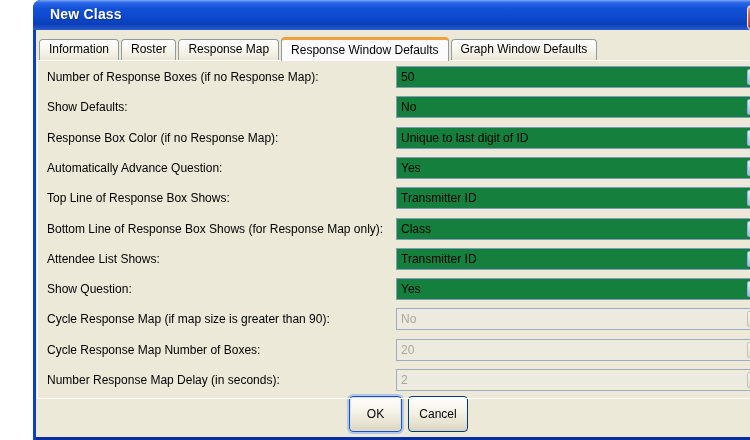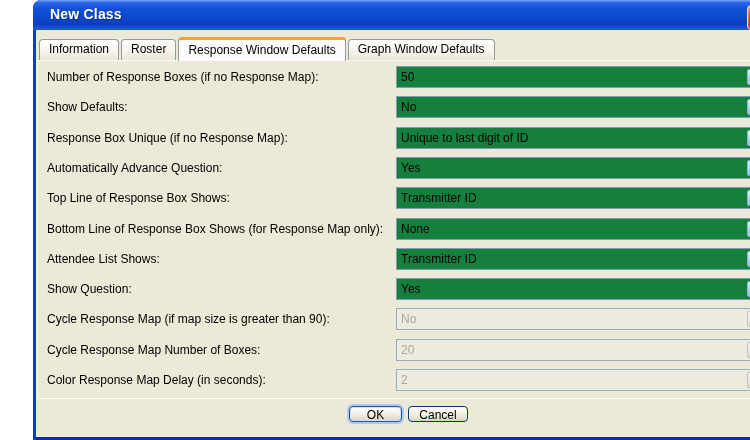--- a/index.html
+++ b/index.html
@@ -66,21 +66,21 @@
     color:#2E4E8E;cursor:pointer;
   }
   .row.disabled .combo{background:#EDEAE0;border-color:#9BAEBF;}
   .row.disabled .combo-val{color:#A9A79B;}
   .row.disabled .combo-btn{
     background:linear-gradient(180deg,#F6F5EF 0%,#EAE8DE 60%,#E0DDD0 100%);
     border-color:#C6C3B6;color:#B2B0A3;cursor:default;
   }
   
   .btn{
-    position:absolute;top:406px;height:16px;font-size:12px;color:#000;
+    position:absolute;top:396px;height:36px;font-size:12px;color:#000;
     border:1px solid #003C74;border-radius:4px;cursor:pointer;
     background:linear-gradient(180deg,#FFFFFF 0%,#F4F1E6 45%,#E6E1CF 80%,#D9D2BD 100%);
   }
   .btn.default{
     border:1px solid #28519E;
     box-shadow:0 0 0 2px #AFC8EC, inset 0 0 0 1px #CFE0F6;
   }
   .btn-ok{left:316px;width:53px;}
   .btn-cancel{left:375px;width:60px;}
   svg{display:block;}
@@ -97,20 +97,21 @@
         <svg width="12" height="12" viewBox="0 0 12 12">
             <path d="M2.4 2.4 L9.6 9.6 M9.6 2.4 L2.4 9.6" stroke="#ffffff" stroke-width="2.6" stroke-linecap="round" fill="none"></path>
           </svg>
       </span>
     </div>
   </div>
 
   <div class="tabbar">
     <div class="tab"><span>Information</span></div>
     <div class="tab"><span>Roster</span></div>
+    <div class="tab"><span>Response Map</span></div>
     <div class="tab active"><span>Response Window Defaults</span></div>
     <div class="tab"><span>Graph Window Defaults</span></div>
   </div>
 
   <div class="panel"></div>
 
   <div class="row" style="top:66px">
     <span class="lbl">Number of Response Boxes (if no Response Map):</span>
     <div class="combo">
       <span class="combo-val">50</span>
@@ -128,21 +129,21 @@
       <span class="combo-val">No</span>
       <span class="combo-btn">
           <svg width="9" height="6" viewBox="0 0 9 6">
             <path d="M1 1 L4.5 4.5 L8 1" fill="none" stroke="currentColor" stroke-width="1.8"></path>
           </svg>
         </span>
     </div>
   </div>
 
   <div class="row" style="top:127px">
-    <span class="lbl">Response Box Unique (if no Response Map):</span>
+    <span class="lbl">Response Box Color (if no Response Map):</span>
     <div class="combo">
       <span class="combo-val">Unique to last digit of ID</span>
       <span class="combo-btn">
           <svg width="9" height="6" viewBox="0 0 9 6">
             <path d="M1 1 L4.5 4.5 L8 1" fill="none" stroke="currentColor" stroke-width="1.8"></path>
           </svg>
         </span>
     </div>
   </div>
 
@@ -166,21 +167,21 @@
           <svg width="9" height="6" viewBox="0 0 9 6">
             <path d="M1 1 L4.5 4.5 L8 1" fill="none" stroke="currentColor" stroke-width="1.8"></path>
           </svg>
         </span>
     </div>
   </div>
 
   <div class="row" style="top:218px">
     <span class="lbl">Bottom Line of Response Box Shows (for Response Map only):</span>
     <div class="combo">
-      <span class="combo-val">None</span>
+      <span class="combo-val">Class</span>
       <span class="combo-btn">
           <svg width="9" height="6" viewBox="0 0 9 6">
             <path d="M1 1 L4.5 4.5 L8 1" fill="none" stroke="currentColor" stroke-width="1.8"></path>
           </svg>
         </span>
     </div>
   </div>
 
   <div class="row" style="top:248px">
     <span class="lbl">Attendee List Shows:</span>
@@ -224,21 +225,21 @@
       <span class="combo-val">20</span>
       <span class="combo-btn">
           <svg width="9" height="6" viewBox="0 0 9 6">
             <path d="M1 1 L4.5 4.5 L8 1" fill="none" stroke="currentColor" stroke-width="1.8"></path>
           </svg>
         </span>
     </div>
   </div>
 
   <div class="row disabled" style="top:369px">
-    <span class="lbl">Color Response Map Delay (in seconds):</span>
+    <span class="lbl">Number Response Map Delay (in seconds):</span>
     <div class="combo">
       <span class="combo-val">2</span>
       <span class="combo-btn">
           <svg width="9" height="6" viewBox="0 0 9 6">
             <path d="M1 1 L4.5 4.5 L8 1" fill="none" stroke="currentColor" stroke-width="1.8"></path>
           </svg>
         </span>
     </div>
   </div>
 

